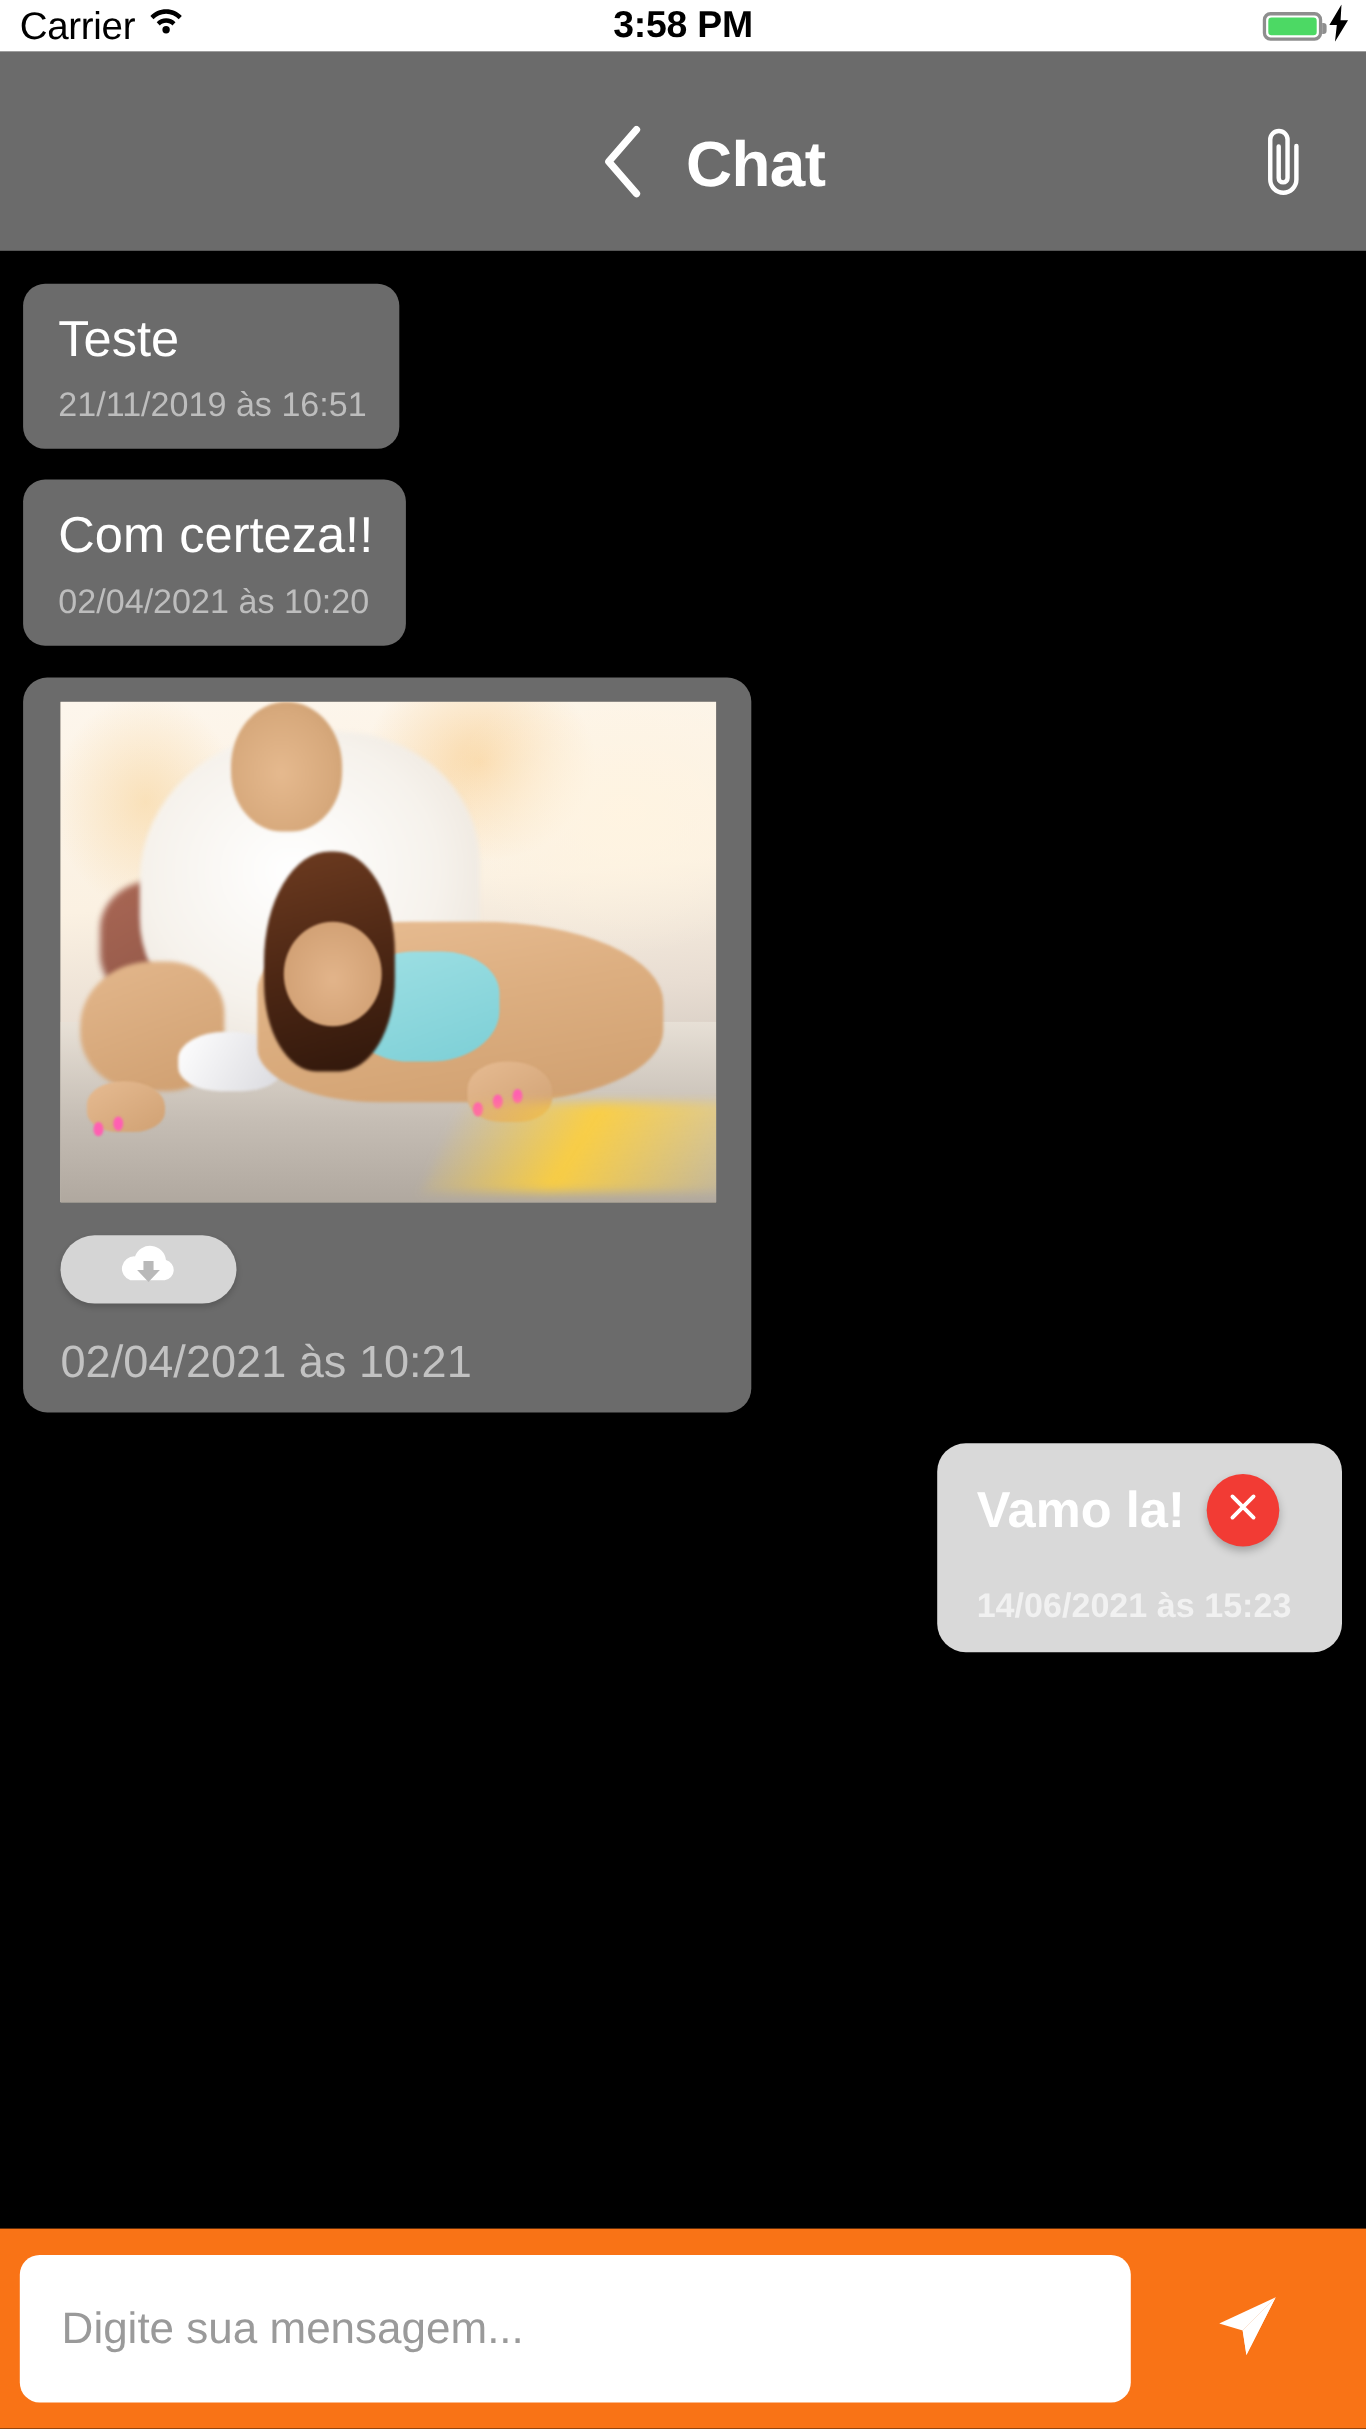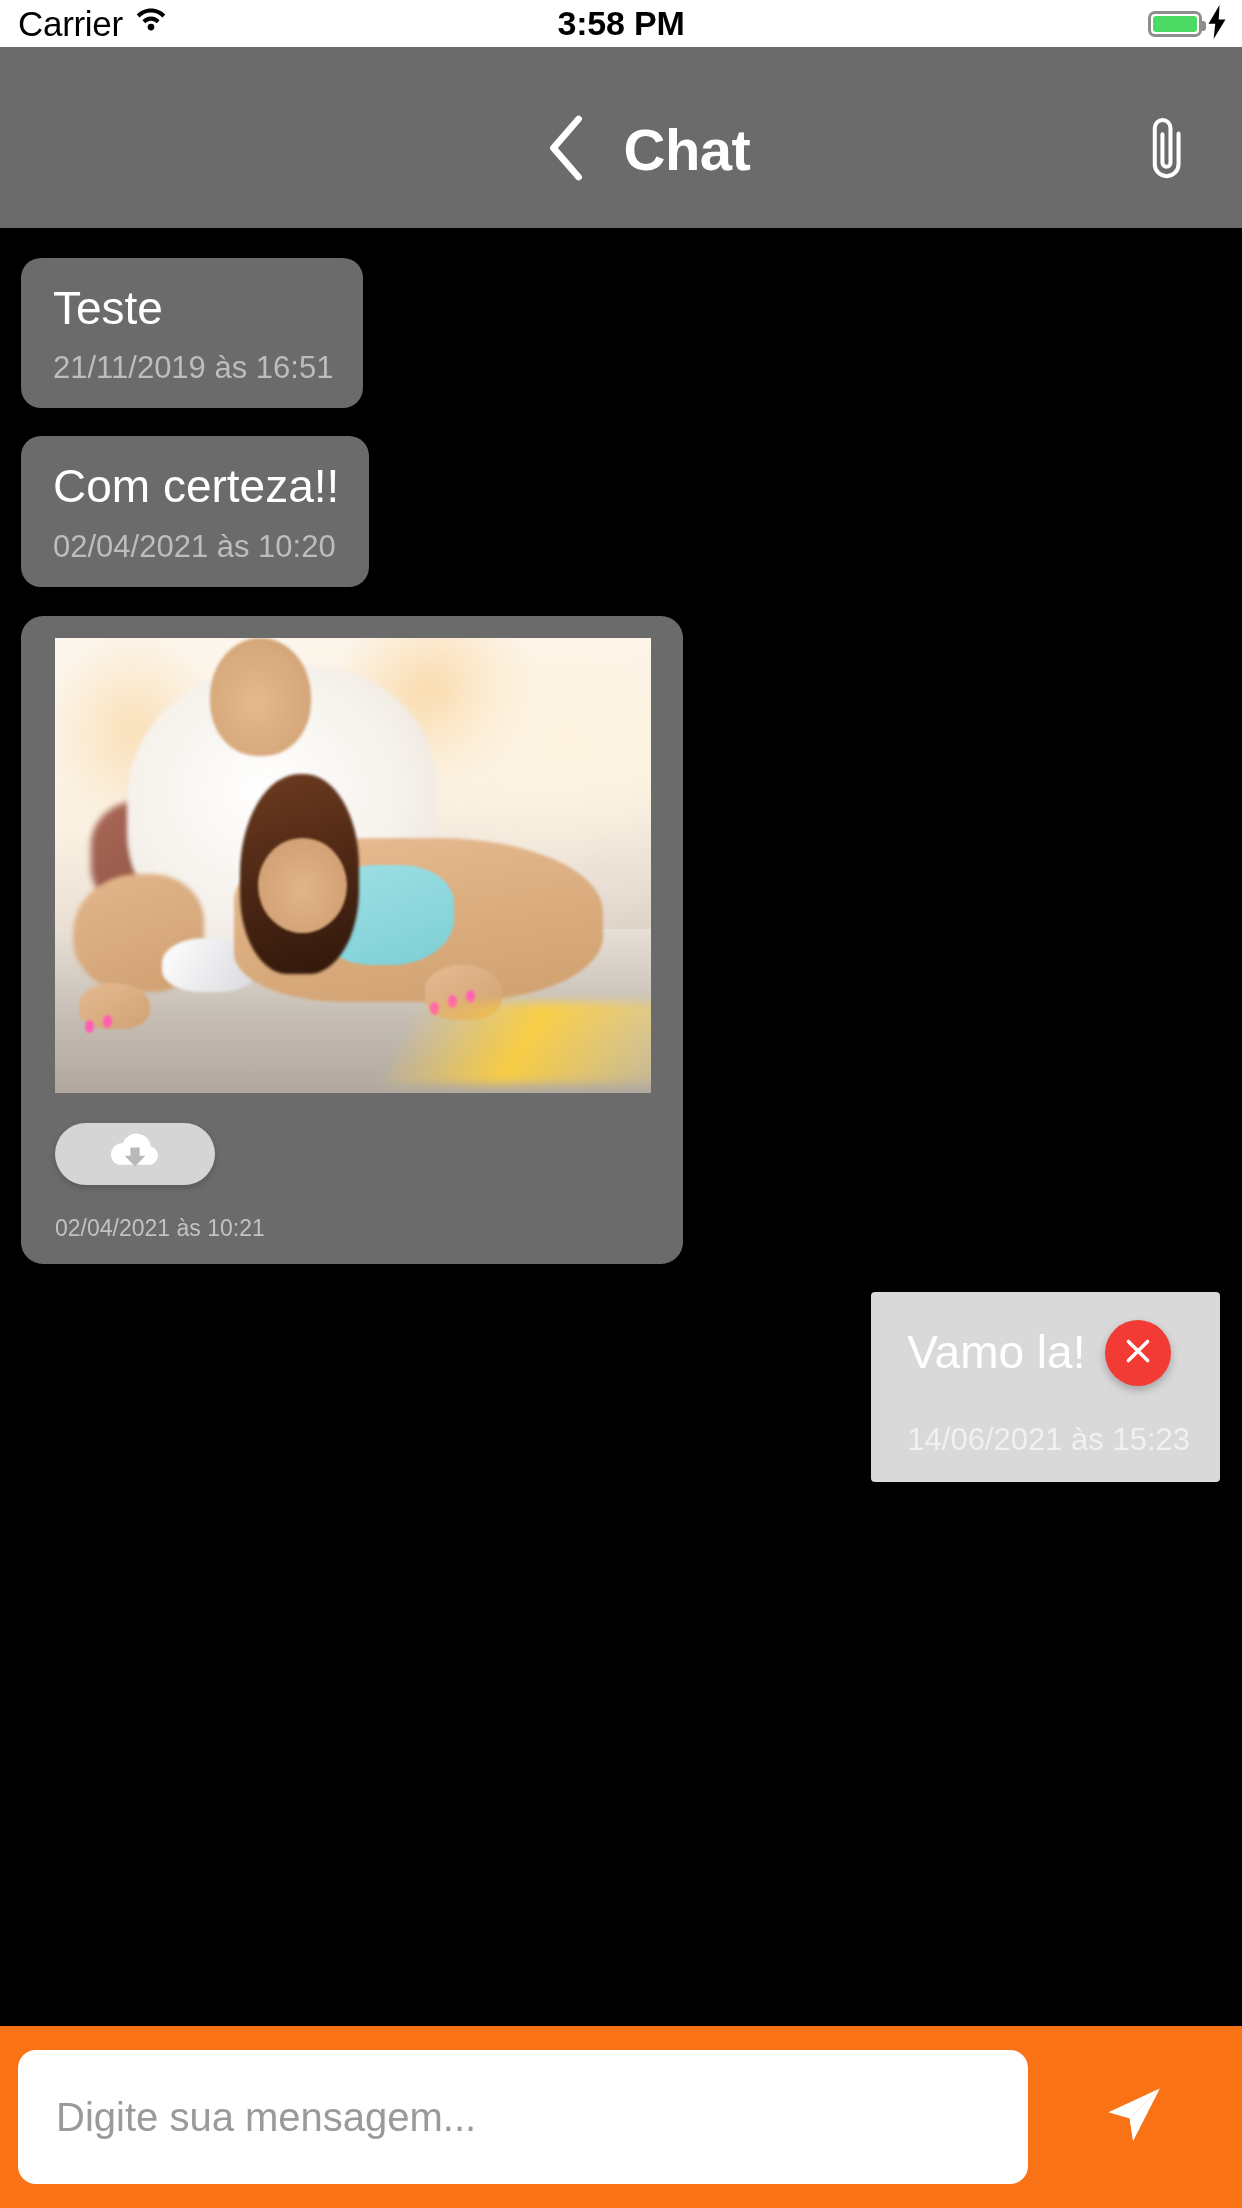--- a/index.html
+++ b/index.html
@@ -163,28 +163,28 @@
   }
   .photo .nail{ position:absolute; width:9px; height:13px; background:#ff5fb2;
                 border-radius:50%; filter:blur(1px); }
 
   .dl-btn{
     margin-top:30px; width:160px; height:62px; border-radius:31px;
     background:#d5d5d5; display:flex; align-items:center; justify-content:center;
     cursor:pointer; box-shadow:0 3px 6px rgba(0,0,0,.18);
   }
   .bubble-img .msg-time{
-    color:#c2c2c2; font-size:23px; margin-top:30px;
+    color:#c2c2c2; font-size:41px; margin-top:30px;
   }
 
   
   .bubble-out{
-    background:#d9d9d9; border-radius:4px;
-    margin-right:22px; padding:28px 30px 24px 36px;
-    position:relative; min-width:268px;
+    background:#d9d9d9; border-radius:26px;
+    margin-right:22px; padding:28px 46px 24px 36px;
+    position:relative; min-width:268px;font-weight:bold;
   }
   .bubble-out .out-line{
     display:flex; align-items:center; gap:20px;
   }
   .bubble-out .msg-text{
     color:#ffffff; font-size:46px; line-height:1.05; white-space:nowrap;
   }
   .bubble-out .msg-time{
     color:rgba(255,255,255,.62); font-size:31px; margin-top:36px;
     text-align:right; white-space:nowrap;

